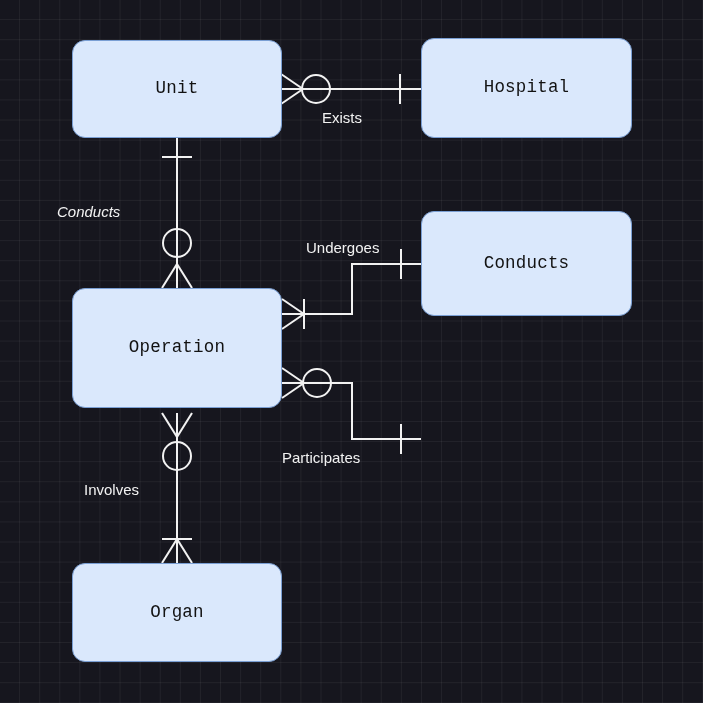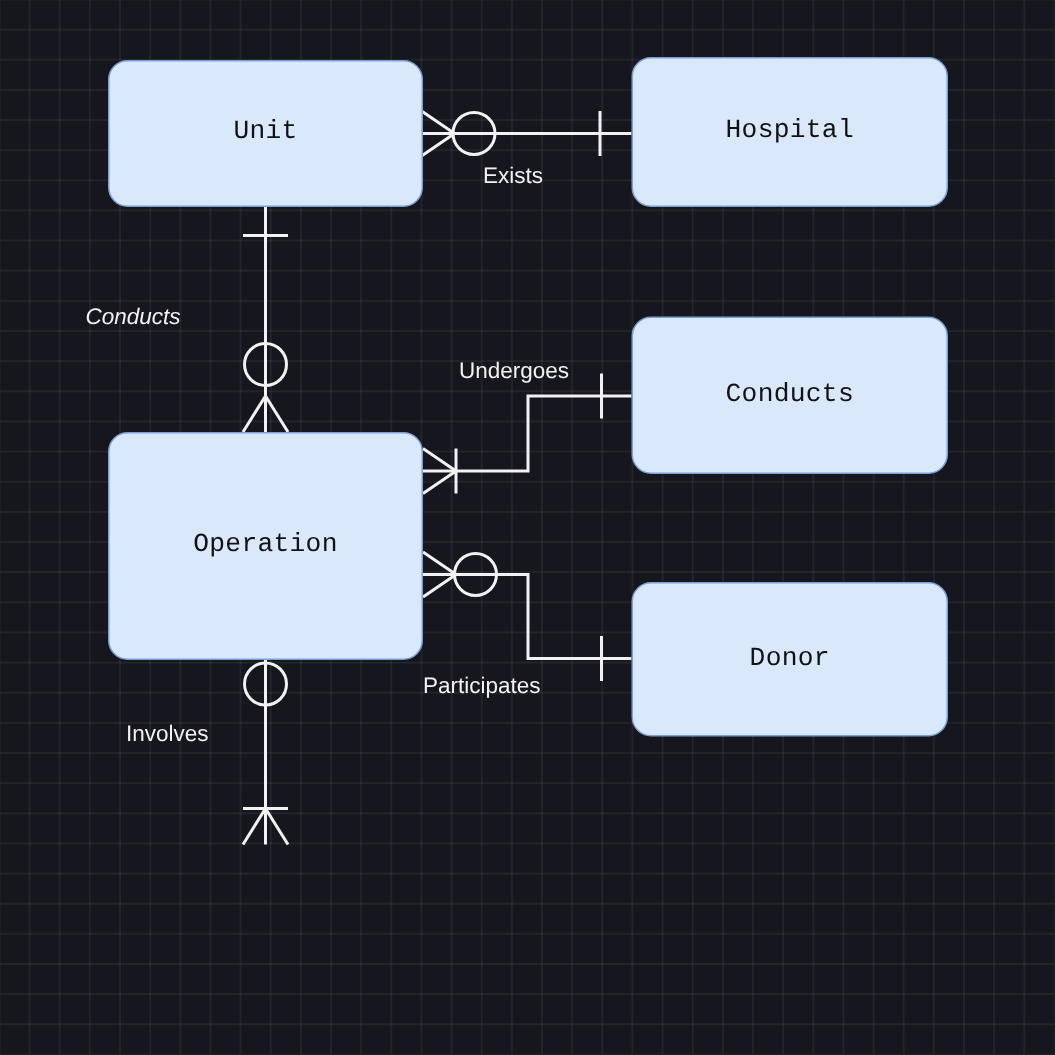--- a/index.html
+++ b/index.html
@@ -130,32 +130,32 @@
   </svg>
 
   <div class="entity-box" style="left:72px; top:40px; width:210px; height:98px;">
     <span class="entity-label">Unit</span>
   </div>
 
   <div class="entity-box" style="left:421px; top:38px; width:211px; height:100px;">
     <span class="entity-label">Hospital</span>
   </div>
 
-  <div class="entity-box" style="left:72px; top:288px; width:210px; height:152px;">
+  <div class="entity-box" style="left:72px; top:288px; width:210px; height:120px;">
     <span class="entity-label">Operation</span>
   </div>
 
   <div class="entity-box" style="left:421px; top:211px; width:211px; height:105px;">
     <span class="entity-label">Conducts</span>
   </div>
 
-  <div class="entity-box" style="left:421px; top:388px; width:211px; height:103px;">
-    <span class="entity-label">Donor</span>
+
+  <div class="entity-box" style="left:72px; top:563px; width:210px; height:99px;">
+    <span class="entity-label">Organ</span>
   </div>
-
 
   <div class="rel-label" style="left:322px; top:110px;">Exists</div>
 
   <div class="rel-label" style="left:57px; top:204px;font-style:italic;">Conducts</div>
 
   <div class="rel-label" style="left:277px; top:240px;margin-left:29px;">Undergoes</div>
 
   <div class="rel-label" style="left:282px; top:450px;">Participates</div>
 
   <div class="rel-label" style="left:84px; top:482px;">Involves</div>

